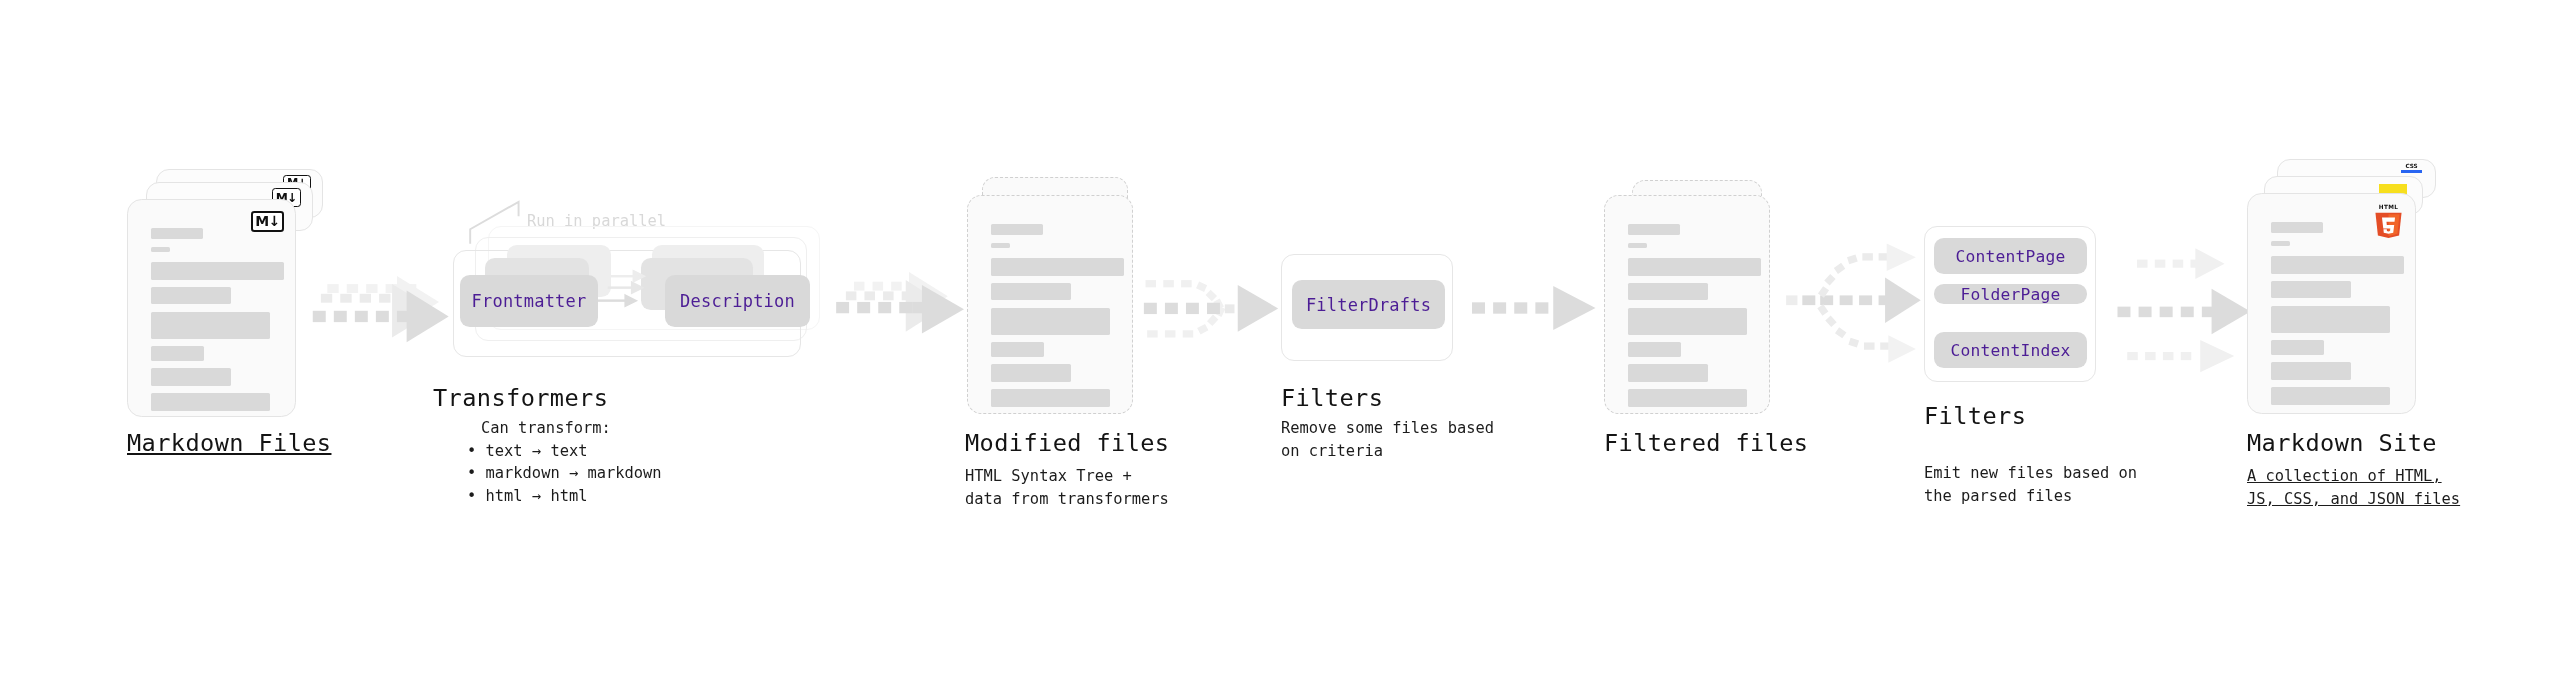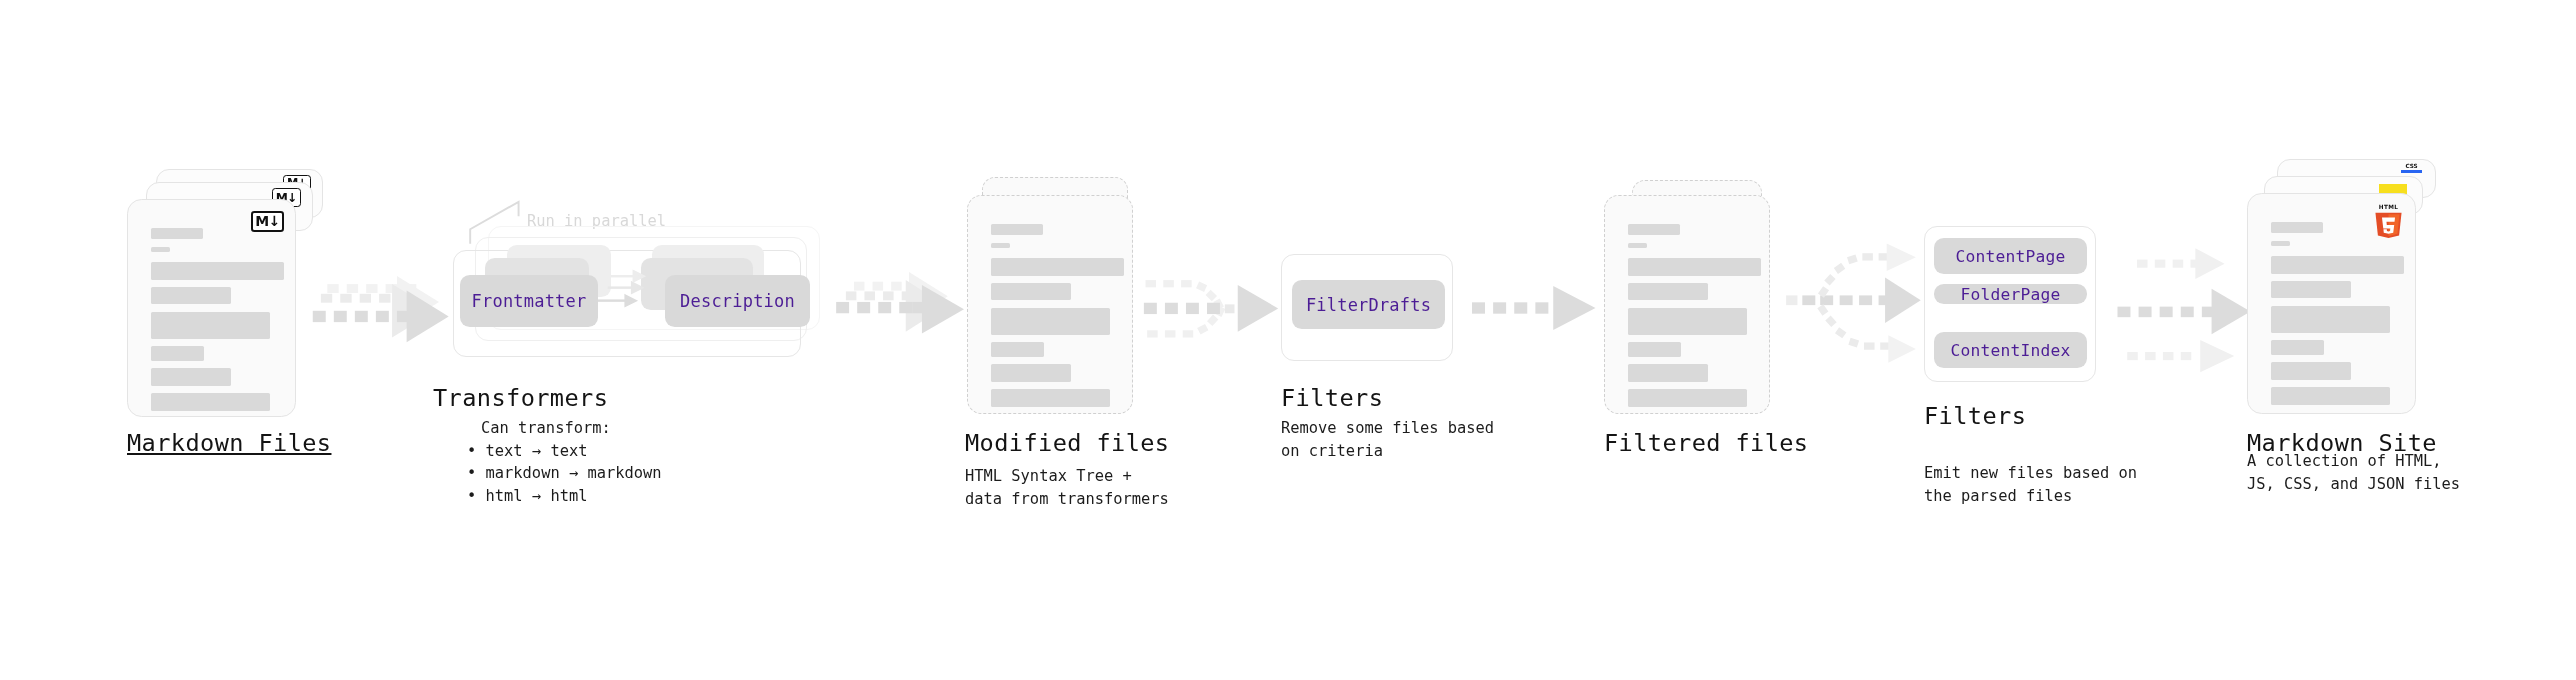--- a/index.html
+++ b/index.html
@@ -462,18 +462,18 @@
         <div class="ln" style="width:133px; height:18px;"></div>
         <div class="ln" style="width:80px;  height:17px;"></div>
         <div class="ln" style="width:119px; height:27px;"></div>
         <div class="ln" style="width:53px;  height:14.6px;"></div>
         <div class="ln" style="width:80px;  height:18px;"></div>
         <div class="ln" style="width:119px; height:18px;"></div>
       </div>
     </div>
 
     <div class="title" style="left:2247px; top:429px;">Markdown Site</div>
-    <div class="subtitle" style="left:2247px; top:450px;">A collection of HTML,
+    <div class="subtitle" style="left:2247px; top:465px;text-decoration:underline;">A collection of HTML,
 JS, CSS, and JSON files</div>
   </div>
 
 </div>
 
 
 </body></html>

